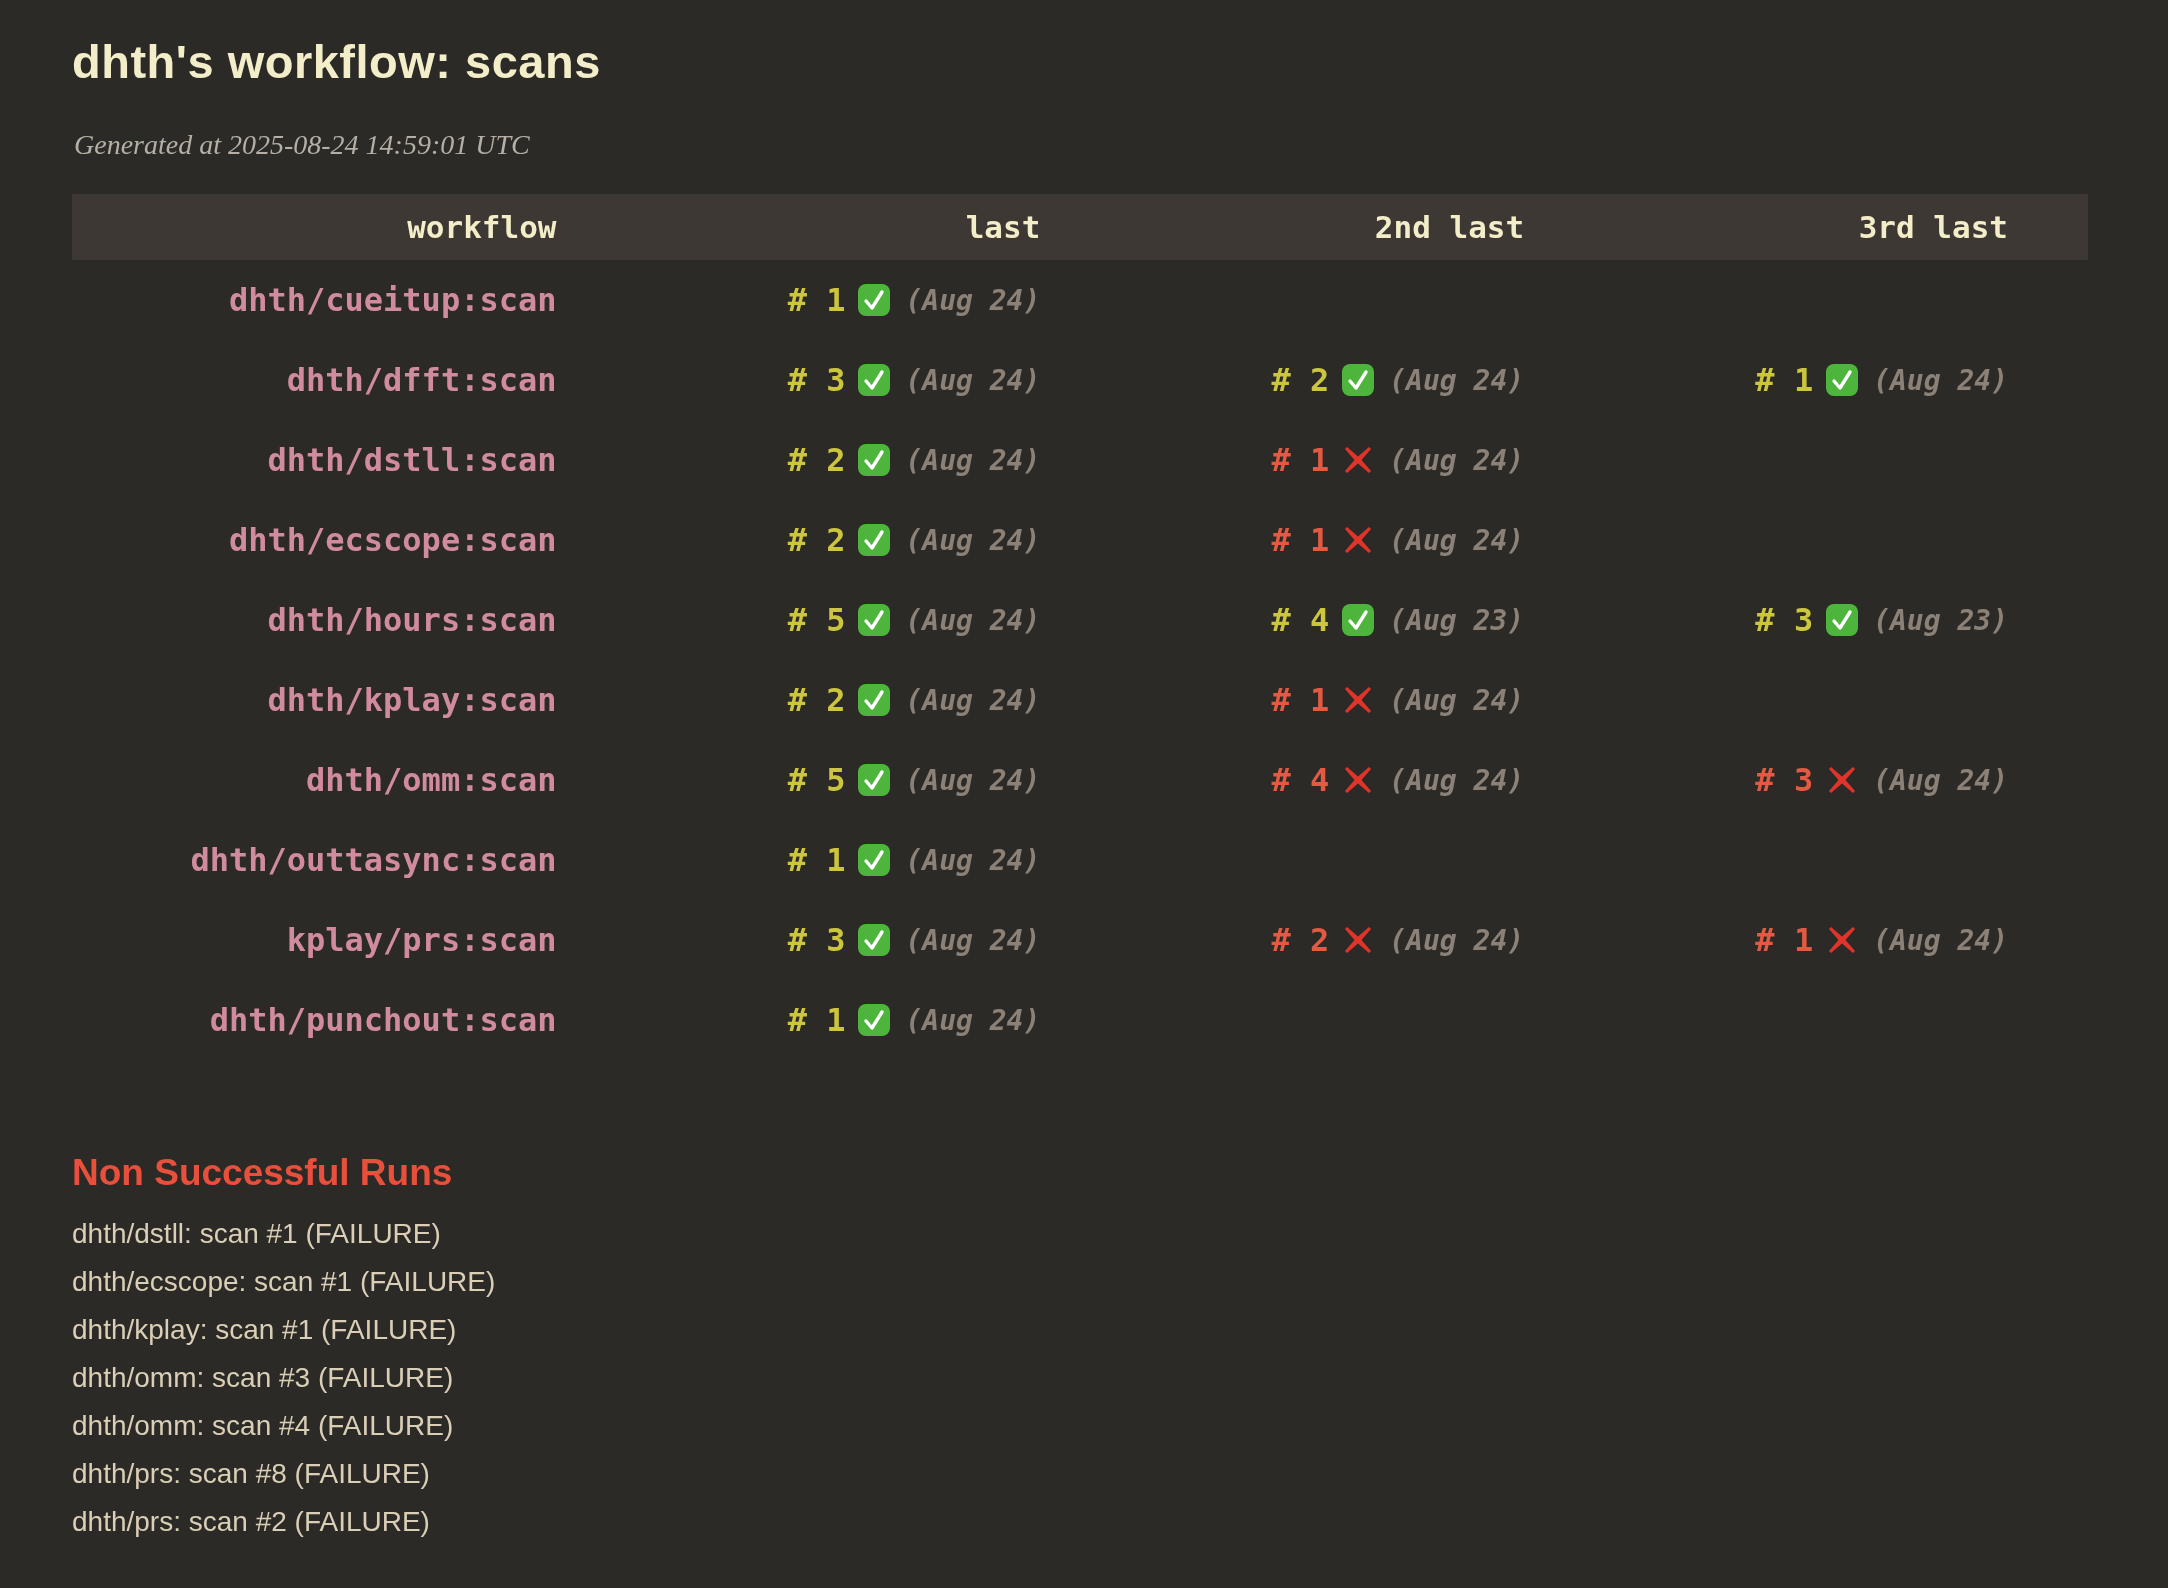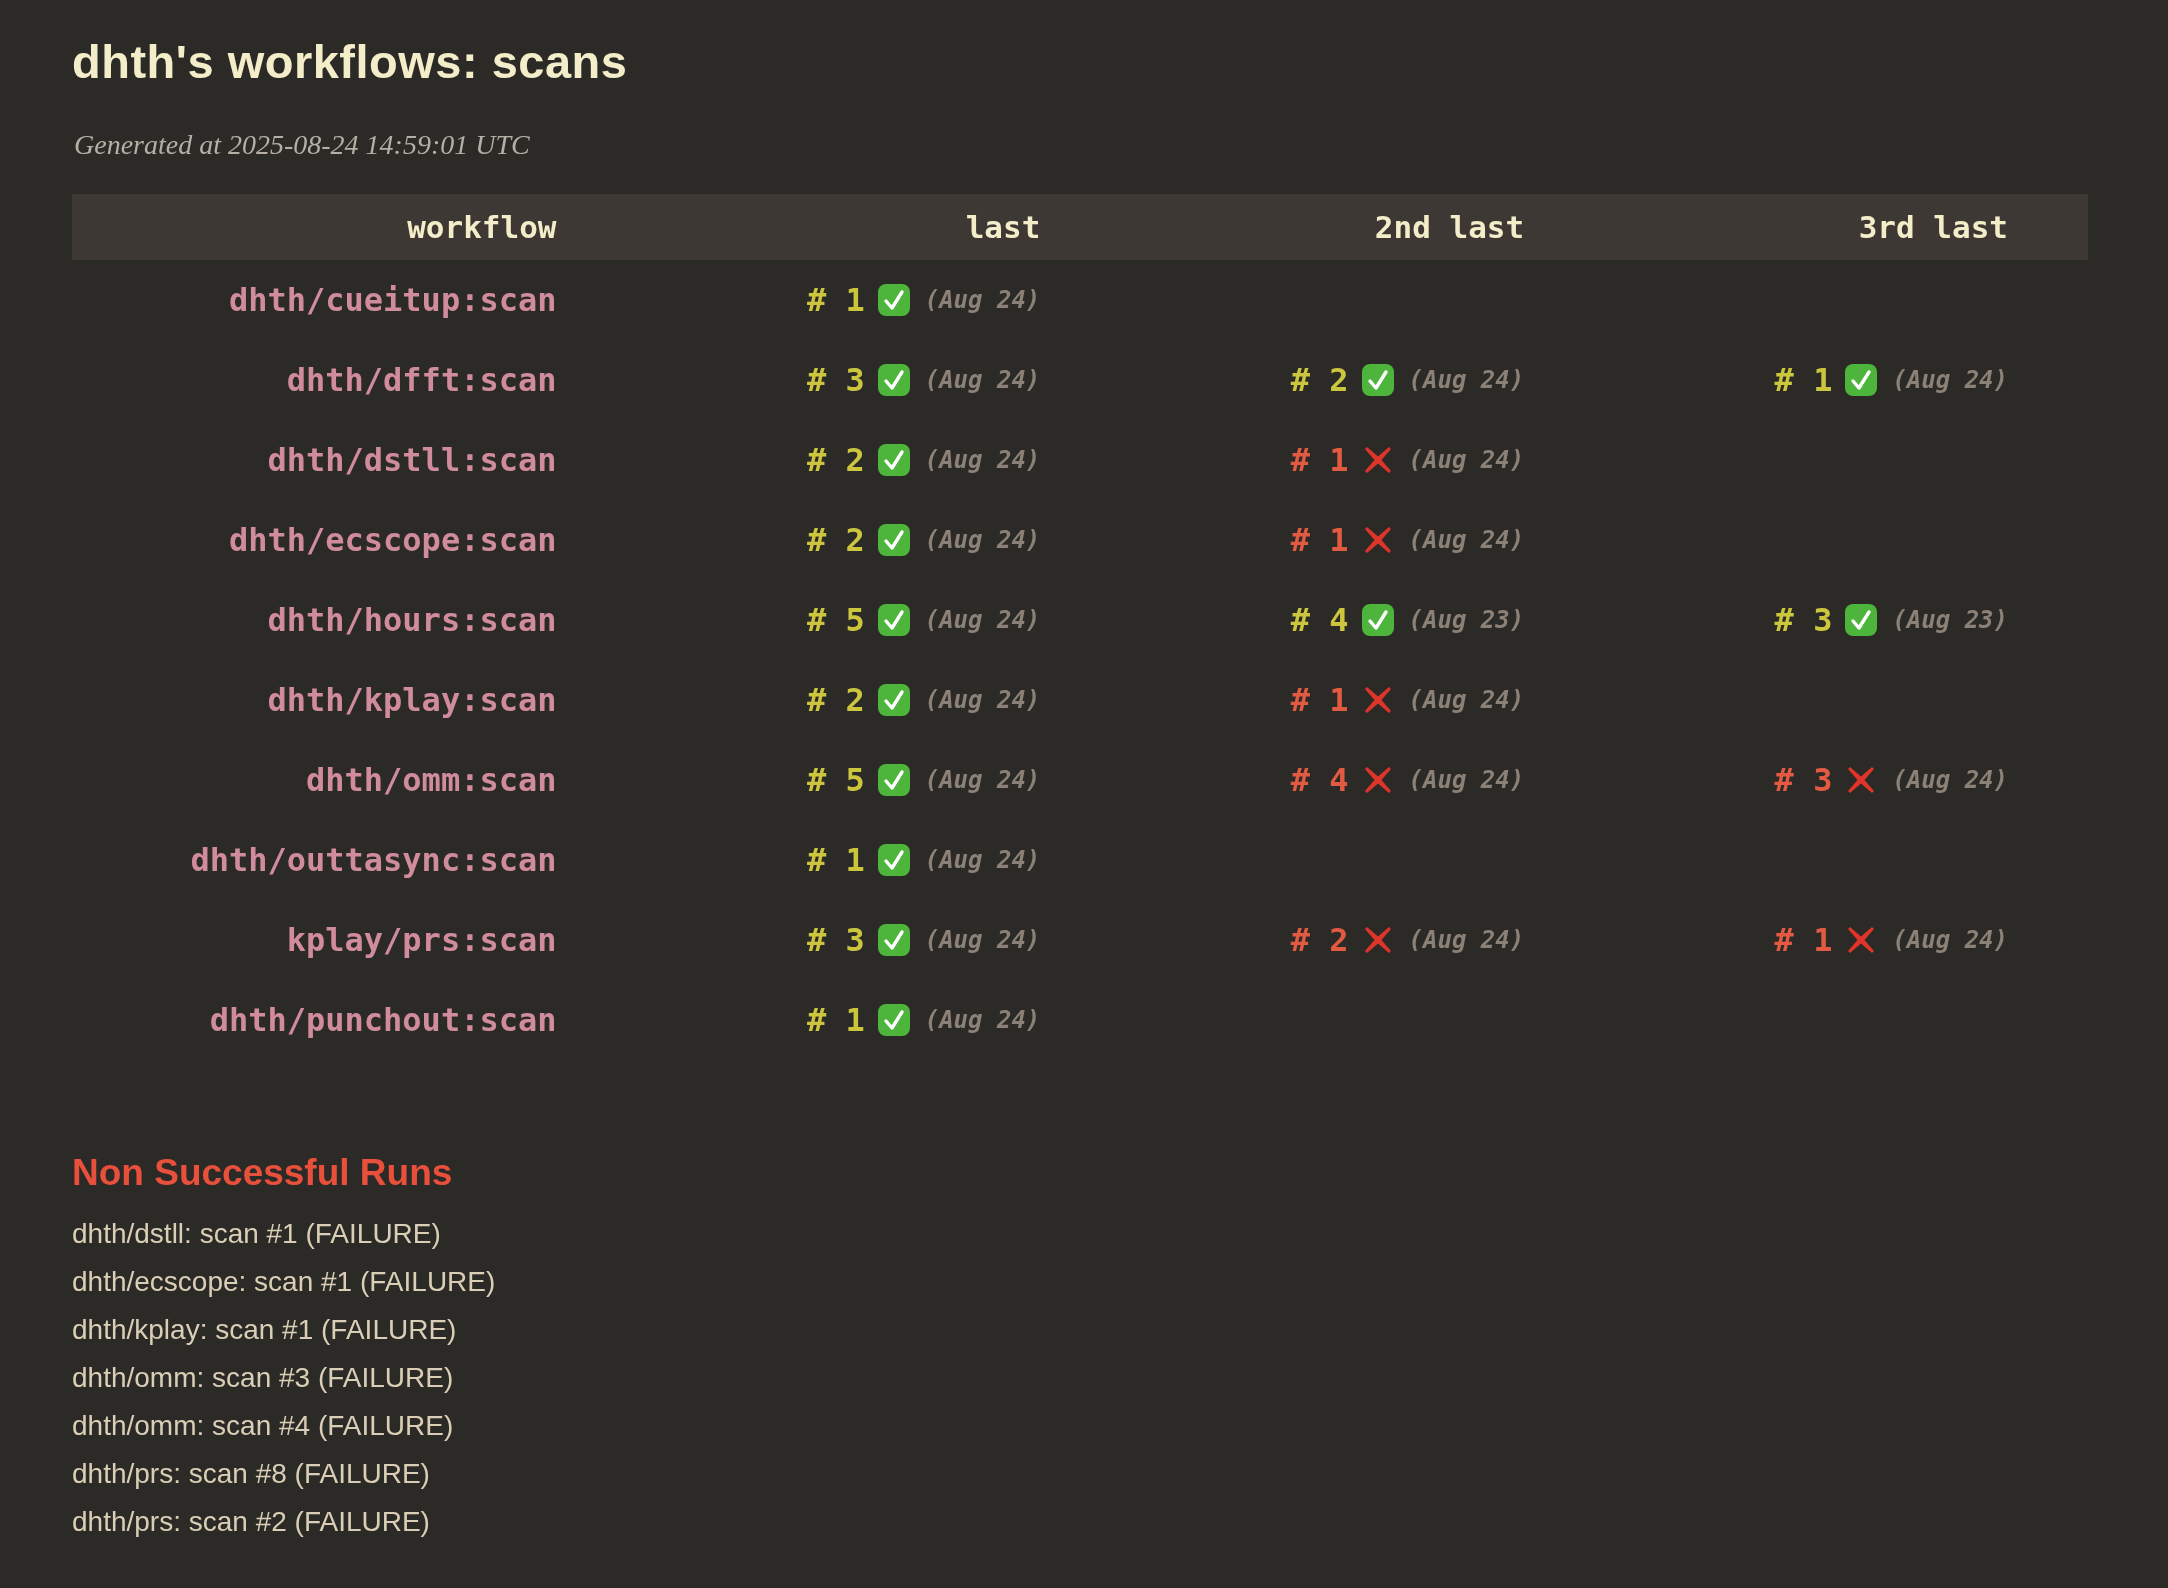--- a/index.html
+++ b/index.html
@@ -68,21 +68,21 @@
     align-items: center;
   }
   .run-num {
     font-size: 32px;
     font-weight: 700;
   }
   .run-num.success { color: var(--run_success, #ccc53e); }
   .run-num.failure { color: var(--run_failure, #e25a41); }
   .run-icon { margin: 0 14px 0 12px; display: inline-block; }
   .run-date {
-    font-size: 24px;
+    font-size: 28px;
     font-weight: 700;
     font-style: italic;
     color: var(--date_gray, #8b8176);
   }
   .failures-heading {
     margin: 92px 0 0 0;
     font-size: 37px;
     font-weight: 700;
     color: var(--failures_heading, #e8503c);
   }
@@ -95,21 +95,21 @@
     font-size: 28px;
     line-height: 48px;
     color: var(--failures_text, #dacfb6);
   }
 </style>
 </head>
 <body>
 
 <div class="page">
 
-  <h1 class="page-title">dhth's workflows: scans</h1>
+  <h1 class="page-title">dhth's workflow: scans</h1>
 
   <p class="generated-at">Generated at 2025-08-24 14:59:01 UTC</p>
 
   <table class="wf-table">
     <colgroup>
       <col class="c1">
         <col class="c2">
         <col class="c3">
         <col class="c4">
     </colgroup>

